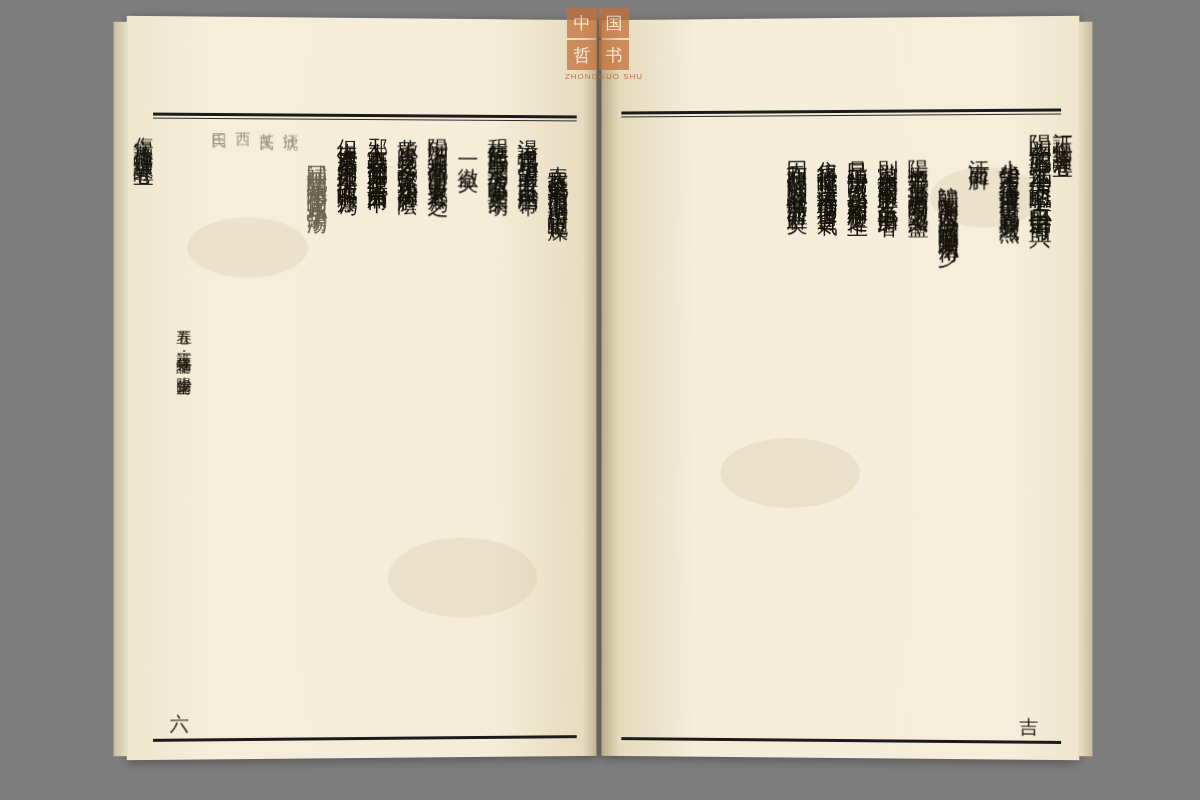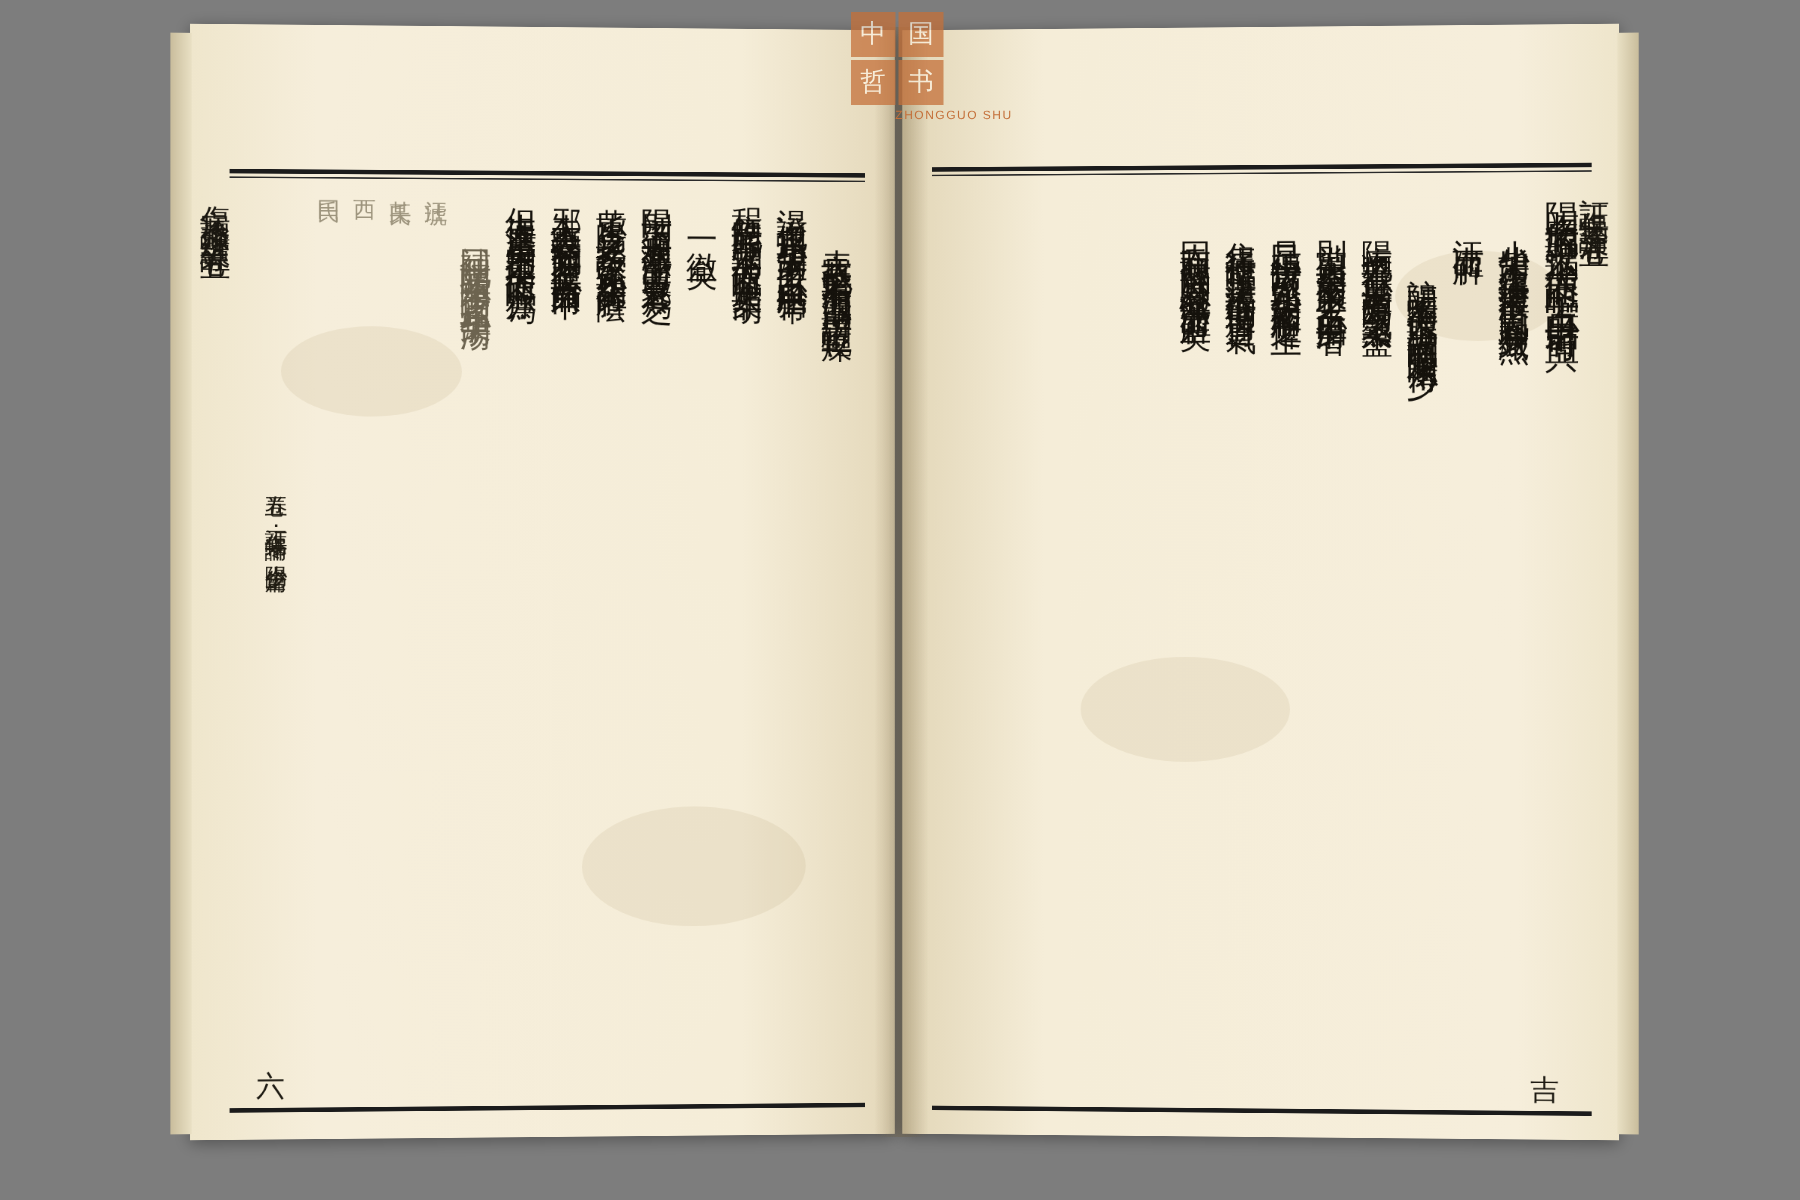--- a/index.html
+++ b/index.html
@@ -250,15 +250,15 @@
 
     <div class="gutter"></div>
   </div>
 
   <div class="stamp">
     <div class="sq a">中</div>
     <div class="sq b">国</div>
     <div class="sq c">哲</div>
     <div class="sq d">书</div>
   </div>
-  <div class="stamp-caption" style="left:636px;">ZHONGGUO SHU</div>
+  <div class="stamp-caption" style="left:604px;">ZHONGGUO SHU</div>
 
 </div>
 
 </body></html>

